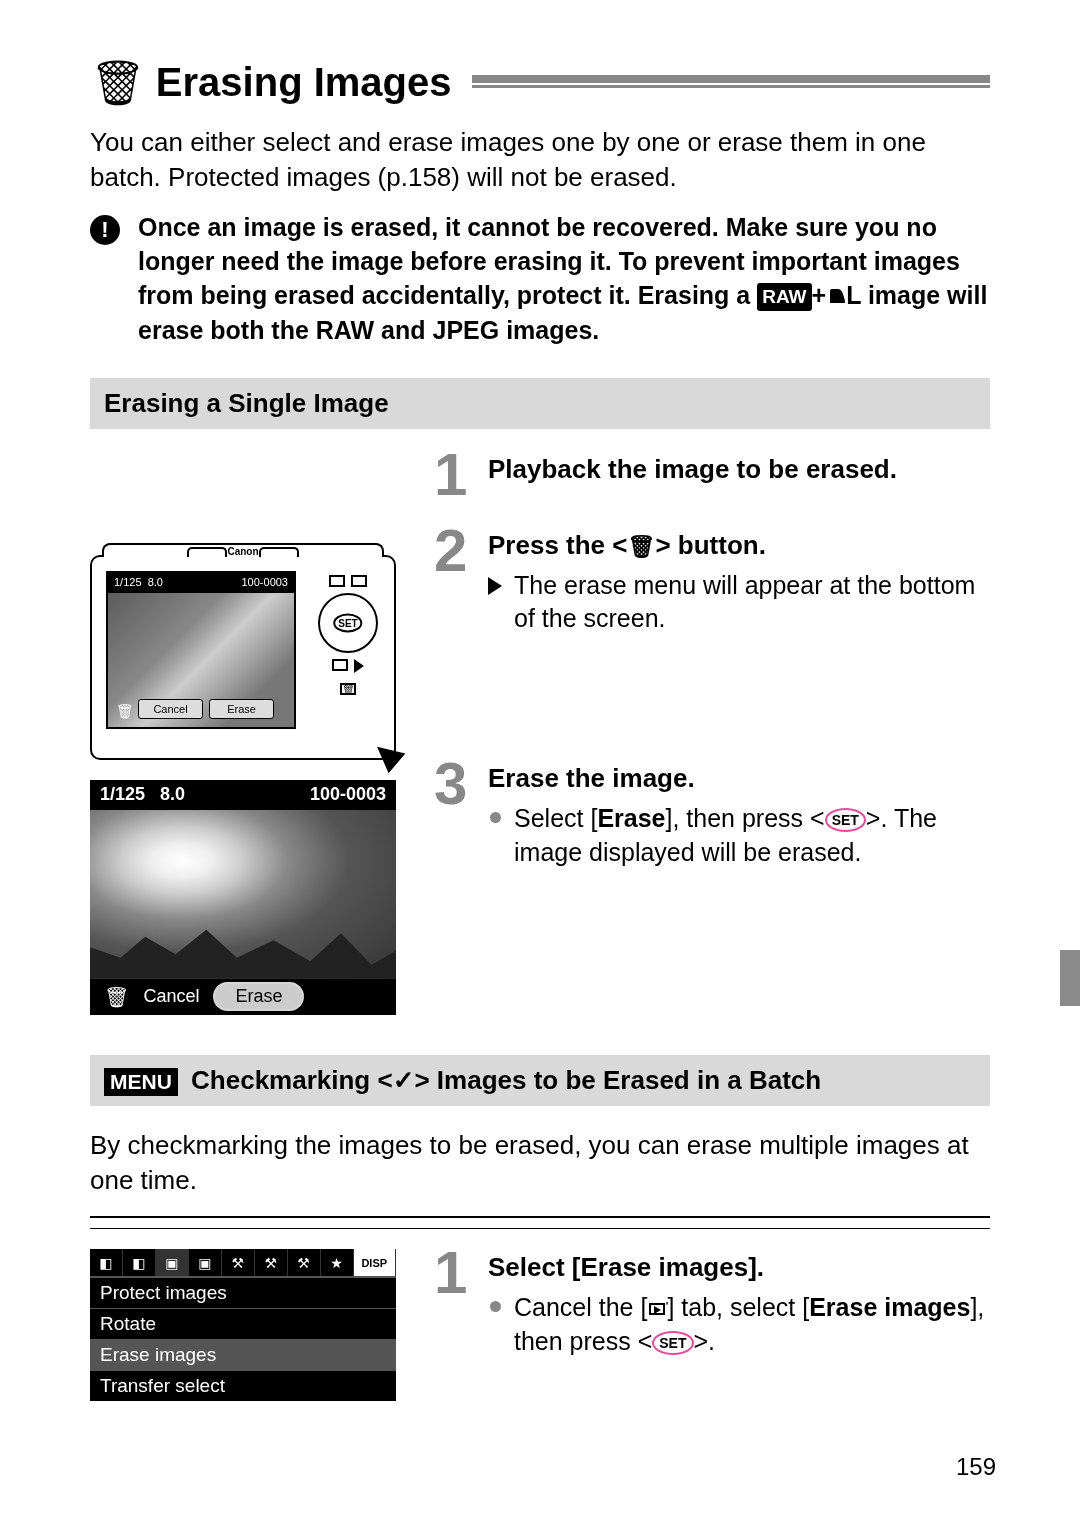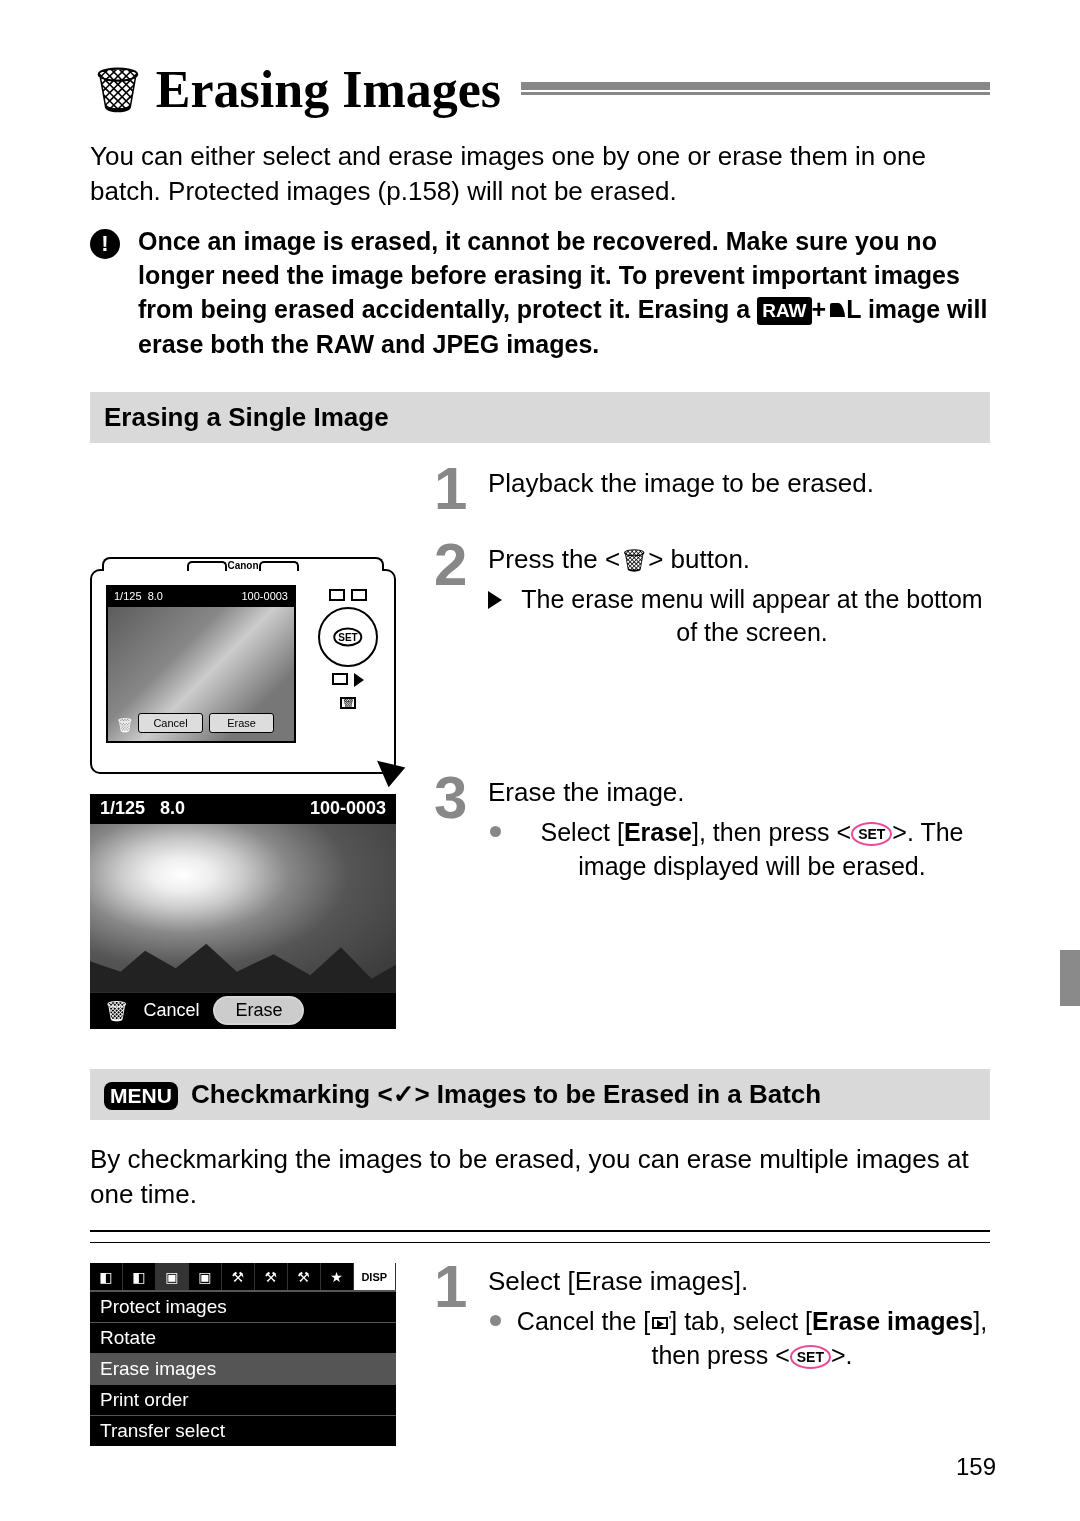--- a/index.html
+++ b/index.html
@@ -19,24 +19,23 @@
     align-items: center;
     margin-bottom: 20px;
   }
   .title-row .trash {
     font-size: 44px;
     font-weight: normal;
     margin-right: 10px;
     line-height: 1;
   }
   .title-row h1 {
-    font-size: 52px;
+    font-size: 40px;
     font-weight: bold;
     padding-right: 20px;
-    font-family: Liberation Serif, serif;
   }
   .title-bar {
     flex: 1;
     height: 24px;
     position: relative;
   }
   .title-bar::before {
     content:"";
     position:absolute; left:0; right:0; top:4px; height:8px; background:#888;
   }
@@ -79,21 +78,21 @@
     background:#d9d9d9;
     font-size:26px; font-weight:bold;
     padding:10px 14px;
     margin: 12px 0 22px 0;
   }
   .sub-head.full { margin-top: 40px; }
   .menubadge {
     display:inline-block;
     background:#000; color:#fff;
     font-size:21px; font-weight:bold;
-    padding:2px 6px; border-radius:8px;
+    padding:2px 6px; border-radius:0;
     margin-right:6px;
     vertical-align:middle;
   }
   .steps-area {
     display:flex;
     gap: 34px;
   }
   .left-col {
     width: 310px;
     flex: 0 0 310px;
@@ -110,25 +109,25 @@
   .step .num {
     font-size: 60px;
     font-weight: bold;
     color:#888;
     line-height: 0.8;
     width: 46px;
     flex:0 0 46px;
   }
   .step .body { flex:1; padding-top:2px; }
   .step .body .h {
-    font-size: 26px; font-weight:normal;
+    font-size: 26px; font-weight:bold;
     line-height:1.3;
     margin-bottom:6px;
   }
-  .step .body ul { list-style:none;text-align:center; }
+  .step .body ul { list-style:none; }
   .step .body li {
     font-size: 25px;
     line-height:1.35;
     padding-left: 26px;
     position:relative;
     margin-bottom:6px;
   }
   .step .body li.tri::before {
     content:"";
     position:absolute; left:0; top:8px;
@@ -429,21 +428,20 @@
           <div class="tab">▣</div>
           <div class="tab">⚒︎</div>
           <div class="tab">⚒︎</div>
           <div class="tab">⚒︎</div>
           <div class="tab">★</div>
           <div class="tab disp">DISP</div>
         </div>
         <div class="row">Protect images</div>
         <div class="row">Rotate</div>
         <div class="row sel">Erase images</div>
-        <div class="row">Print order</div>
         <div class="row">Transfer select</div>
       </div>
     </div>
     <div class="right-col">
       <div class="step">
         <div class="num">1</div>
         <div class="body">
           <div class="h">Select [Erase images].</div>
           <ul>
               <li class="dot">

